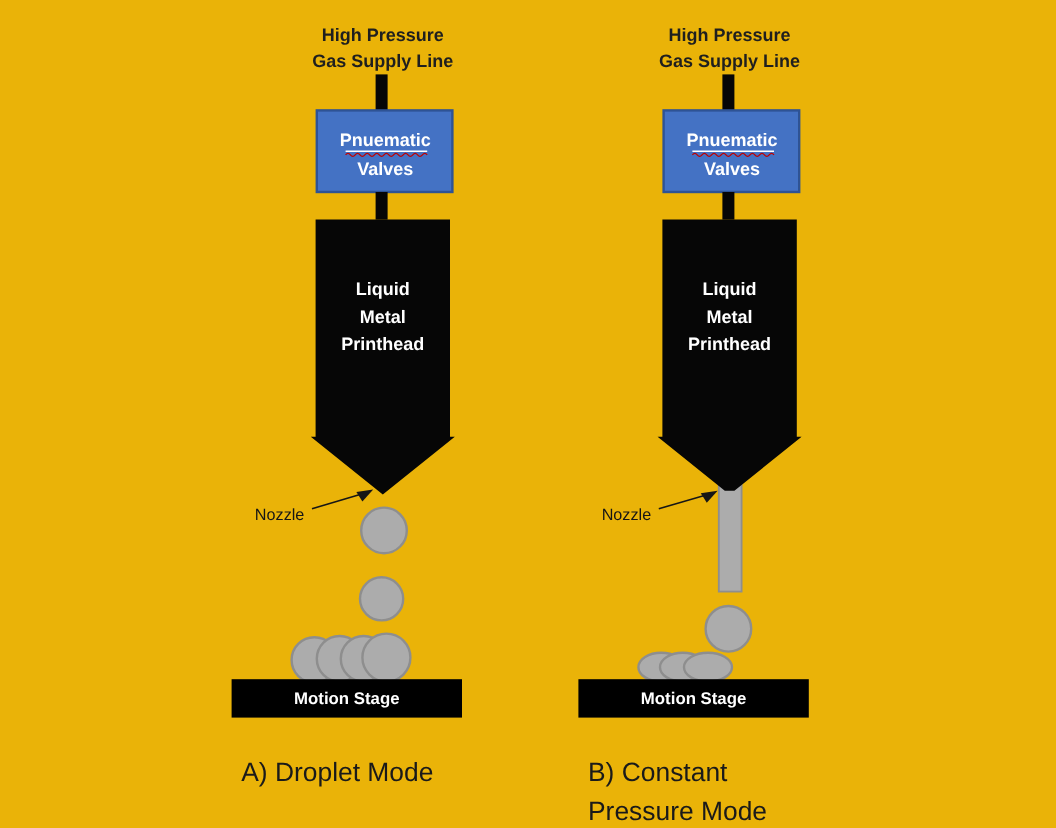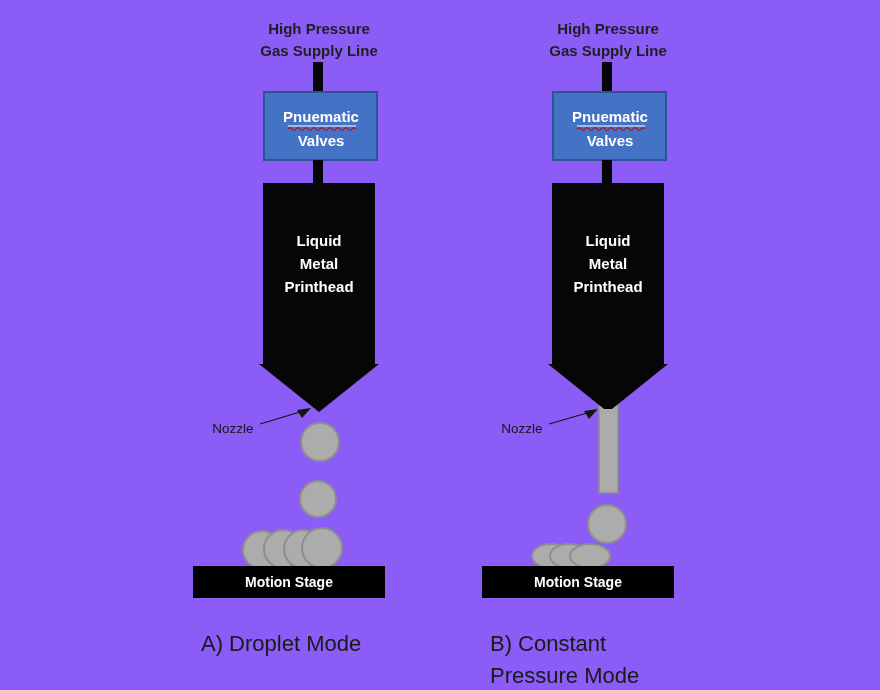--- a/index.html
+++ b/index.html
@@ -1,19 +1,19 @@
 <!DOCTYPE html>
 <html style="--valve-fill: #4472C4; --valve-border: #2E5395; --printhead-fill: #060606; --droplet-fill: #ACACAC; --droplet-border: #8E8E8E; --stage-fill: #000000; --text-dark: #1f1f1f; --spellcheck-red: #C00000;"><head>
 <meta charset="utf-8">
 <style>
   html,body{margin:0;padding:0;background:#ffffff;}
   .canvas{
     position:relative;
     width:880px;height:690px;
-    background:#8b5cf6;
+    background:#eab308;
     font-family:"Liberation Sans", sans-serif;
     overflow:hidden;
   }
   .diagram-svg{position:absolute;top:0;}
   .hdr-text{font-family:"Liberation Sans",sans-serif;font-size:15px;font-weight:600;fill:var(--text-dark,#1f1f1f);}
   .valve-text{font-family:"Liberation Sans",sans-serif;font-size:15px;font-weight:600;fill:#ffffff;}
   .ph-text{font-family:"Liberation Sans",sans-serif;font-size:15px;font-weight:600;fill:#ffffff;}
   .nozzle-text{font-family:"Liberation Sans",sans-serif;font-size:13.5px;font-weight:400;fill:#161616;}
   .stage-text{font-family:"Liberation Sans",sans-serif;font-size:14px;font-weight:600;fill:#ffffff;}
   .caption-text{font-family:"Liberation Sans",sans-serif;font-size:22px;font-weight:400;fill:#1a1a1a;}

